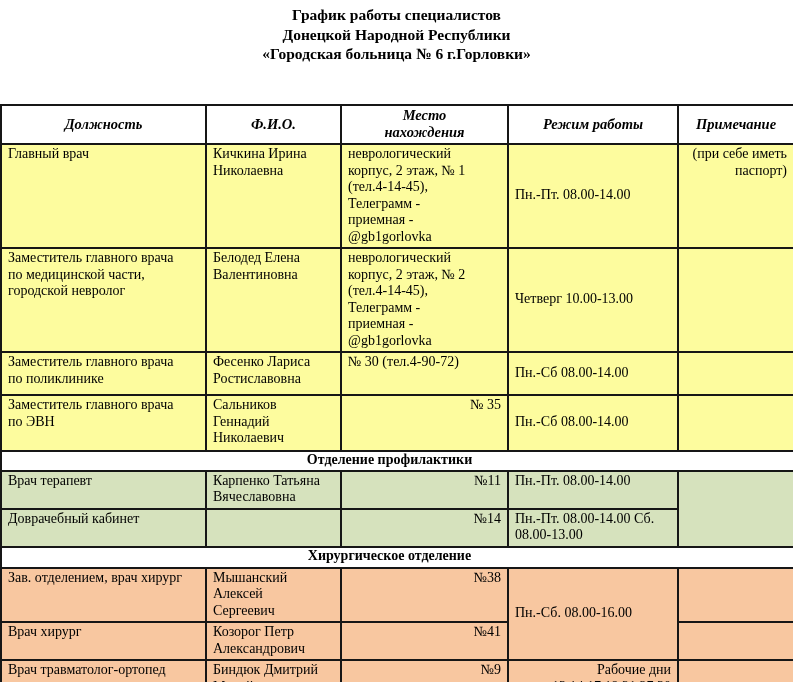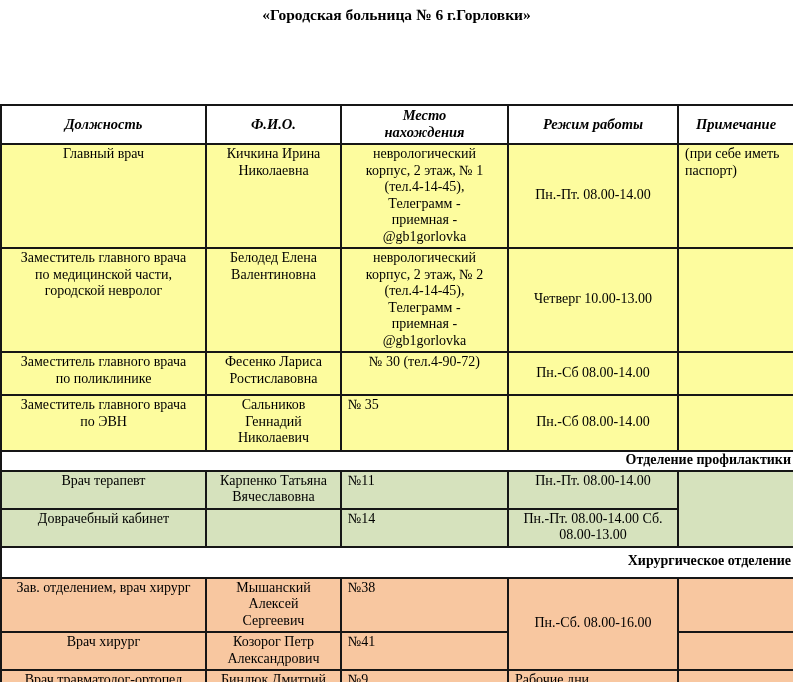--- a/index.html
+++ b/index.html
@@ -13,41 +13,43 @@
     font-weight:bold;font-size:15.5px;line-height:19.5px;
   }
   table.schedule{
     border-collapse:collapse;table-layout:fixed;width:793px;
     border:2px solid var(--border);border-bottom:3px solid var(--border);
   }
   td{
     border:2px solid var(--border);
     padding:1px 6px 2px 6px;
     font-size:14px;line-height:16.5px;
-    vertical-align:top;text-align:center;
+    vertical-align:top;text-align:left;
     white-space:pre-line;overflow:hidden;
   }
   tr.head td{
     font-weight:bold;font-style:italic;text-align:center;
     vertical-align:middle;font-size:14.5px;line-height:17px;background:#fff;
   }
   tr.sec td{
-    font-weight:bold;text-align:right;background:#fff;
-    padding:0 2px 1px 0;font-size:14px;vertical-align:middle;
+    font-weight:bold;text-align:center;background:#fff;
+    padding:0 16px 1px 0;font-size:14px;vertical-align:middle;
   }
   tr.y td{background:var(--yellow);}
   tr.g td{background:var(--green);margin-left:24px;}
   tr.o td{background:var(--orange);}
-  td.c{text-align:left;}
+  td.c{text-align:right;}
   td.vm{vertical-align:middle;}
 </style>
 </head>
 <body>
 
 <div class="title-block">
+  <div>График работы специалистов</div>
+  <div>Донецкой Народной Республики</div>
   <div>«Городская больница № 6 г.Горловки»</div>
 </div>
 
 <table class="schedule">
   <colgroup>
     <col style="width:205px">
       <col style="width:135px">
       <col style="width:167px">
     <col style="width:170px">
       <col style="width:116px">
@@ -127,21 +129,21 @@
     </tr>
 
     <tr class="g" style="height:35px">
       <td>Доврачебный кабинет</td>
       <td></td>
       <td class="c">№14</td>
       <td>Пн.-Пт.  08.00-14.00 Сб.
 08.00-13.00</td>
     </tr>
 
-    <tr class="sec" style="height:31px">
+    <tr class="sec" style="height:21px">
       <td colspan="5">Хирургическое отделение</td>
     </tr>
 
     <tr class="o" style="height:37px">
       <td>Зав. отделением, врач хирург</td>
       <td>Мышанский Алексей
 Сергеевич</td>
       <td class="c">№38</td>
       <td class="vm" rowspan="2">Пн.-Сб. 08.00-16.00</td>
       <td class="c"></td>

